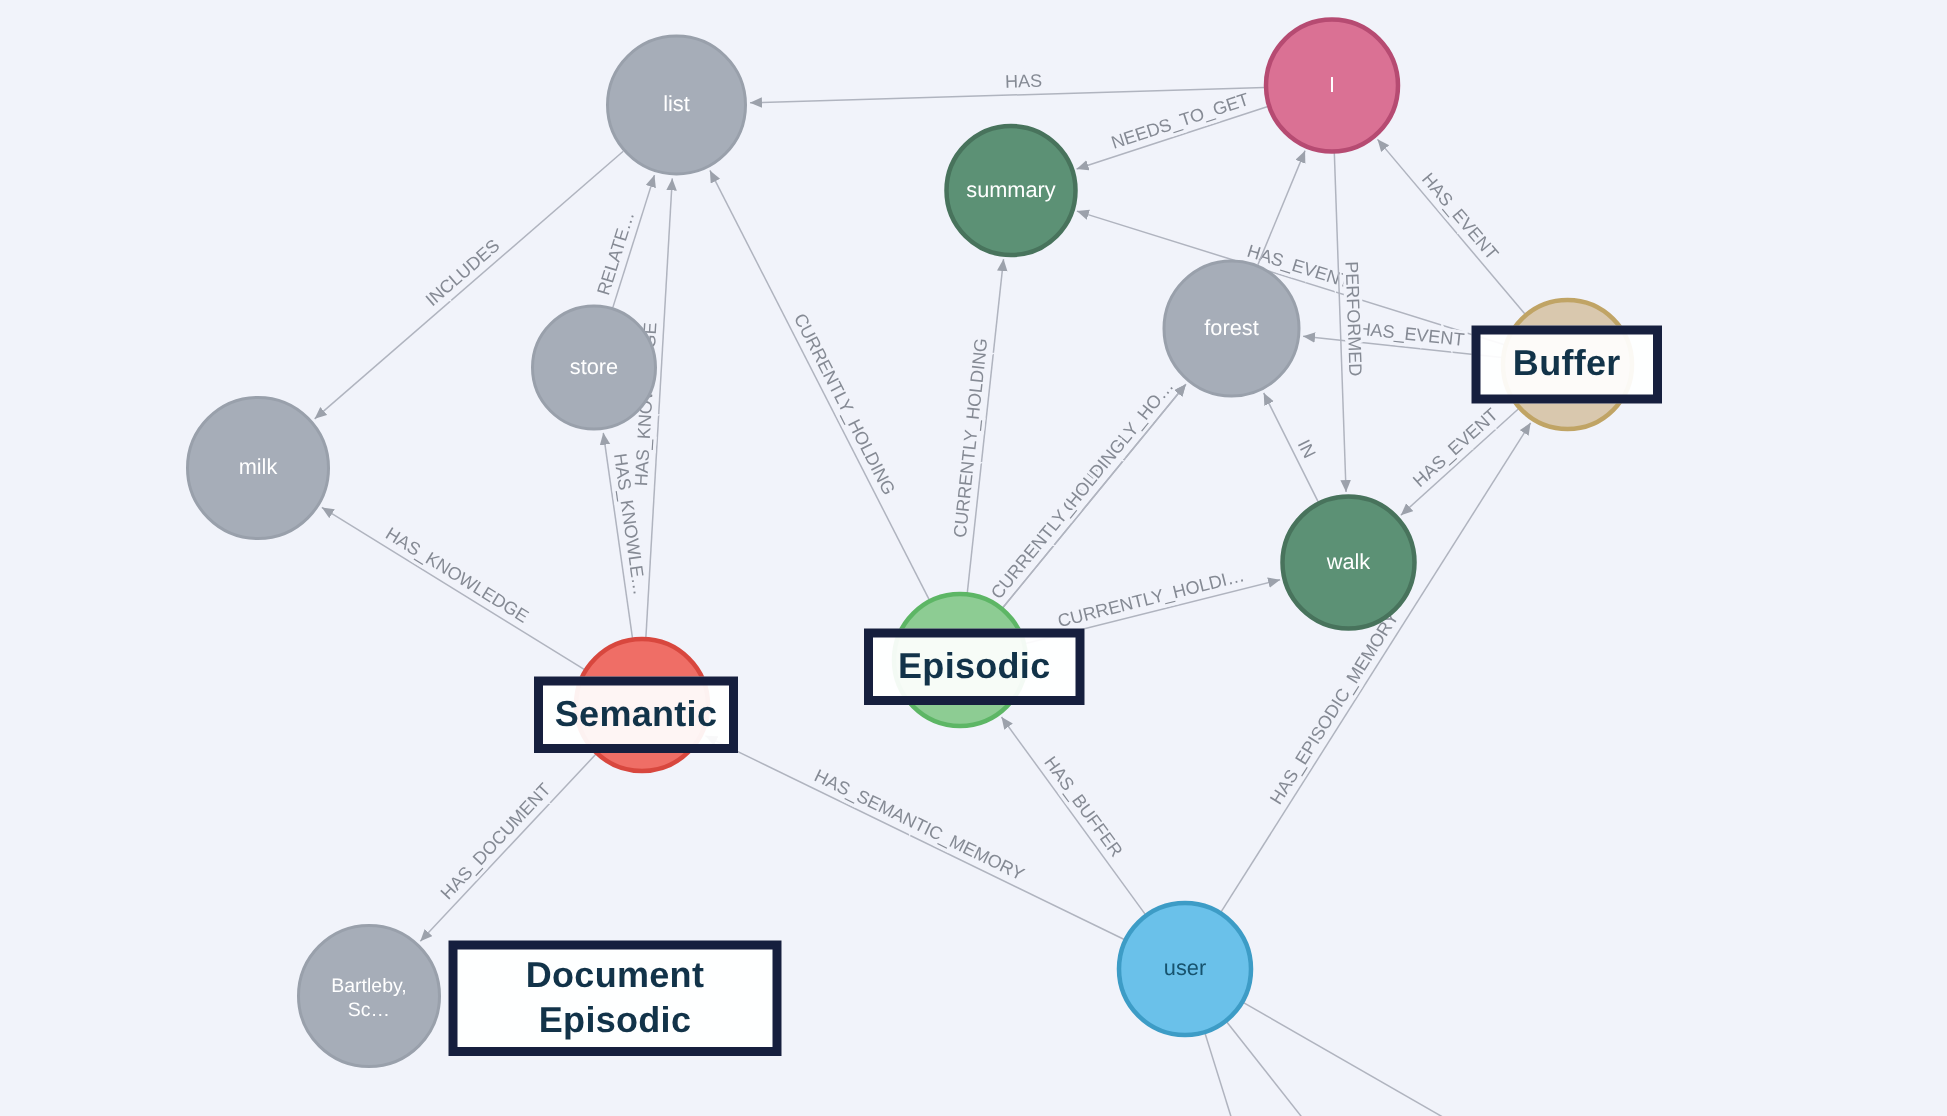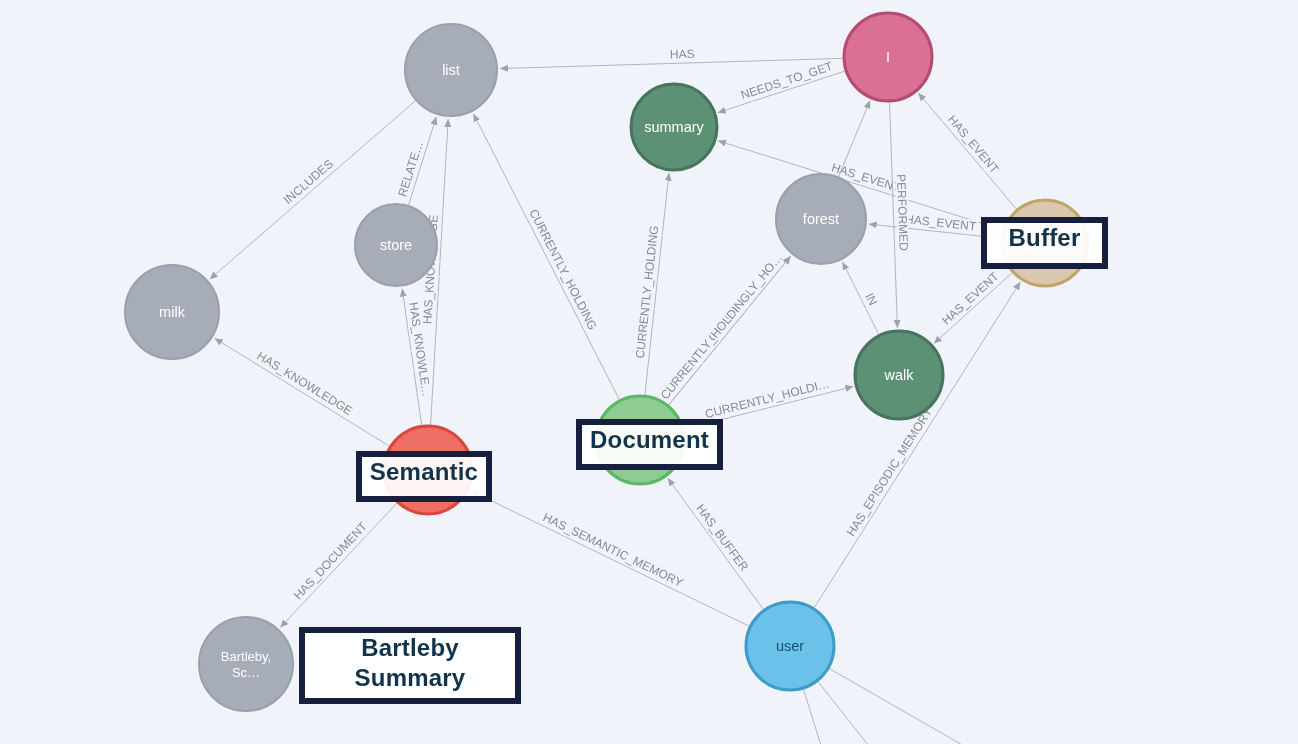--- a/index.html
+++ b/index.html
@@ -21,21 +21,21 @@
   }
   .node-label{
     text-anchor:middle;
     dominant-baseline:central;
     font-family:"Liberation Sans", sans-serif;
   }
   .node-label tspan{dominant-baseline:central;}
   .callout{
     position:absolute;
     box-sizing:border-box;
-    display:flex;align-items:flex-start;justify-content:center;
+    display:flex;align-items:center;justify-content:center;
     text-align:center;
     font-weight:bold;
     font-size:24px;
     line-height:1.25;
     letter-spacing:0.2px;
   }
 </style>
 </head>
 <body>
 
@@ -190,22 +190,22 @@
       <g>
         <circle cx="246" cy="664" r="47" fill="#a6adb8" stroke="#99a0ab" stroke-width="2"></circle>
         <text x="246" y="664" class="node-label" fill="#ffffff" font-size="13"><tspan x="246" y="656">Bartleby,</tspan><tspan x="246" y="672">Sc…</tspan></text>
       </g>
     </svg>
   <div id="annotation-layer">
     <div class="callout" style="left: 981px; top: 217px; width: 127px; height: 52px; border: 6px solid rgb(22, 31, 62); background: rgba(255, 255, 255, 0.93); color: rgb(18, 51, 73);">
       <span>Buffer</span>
     </div>
     <div class="callout" style="left: 576px; top: 419px; width: 147px; height: 51px; border: 6px solid rgb(22, 31, 62); background: rgba(255, 255, 255, 0.93); color: rgb(18, 51, 73);">
-      <span>Document</span>
+      <span>Episodic</span>
     </div>
     <div class="callout" style="left: 356px; top: 451px; width: 136px; height: 51px; border: 6px solid rgb(22, 31, 62); background: rgba(255, 255, 255, 0.93); color: rgb(18, 51, 73);">
       <span>Semantic</span>
     </div>
     <div class="callout" style="left: 299px; top: 627px; width: 222px; height: 77px; border: 6px solid rgb(22, 31, 62); background: rgba(255, 255, 255, 0.93); color: rgb(18, 51, 73);">
-      <span>Bartleby Summary</span>
+      <span>Document Episodic</span>
     </div>
   </div>
 </div>
 
 </body></html>

